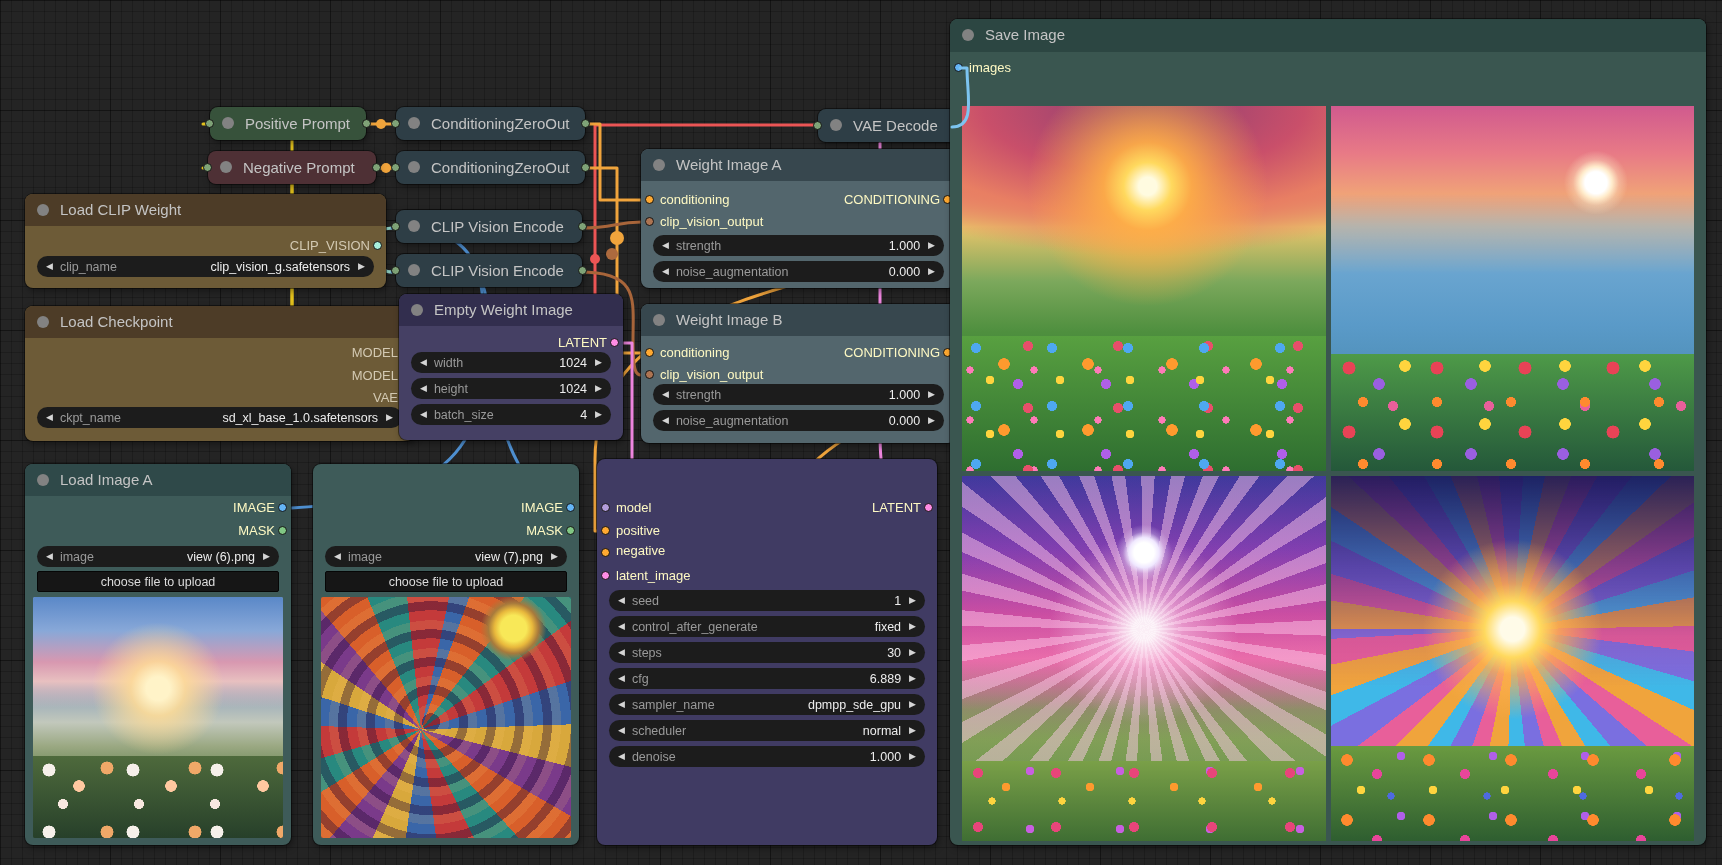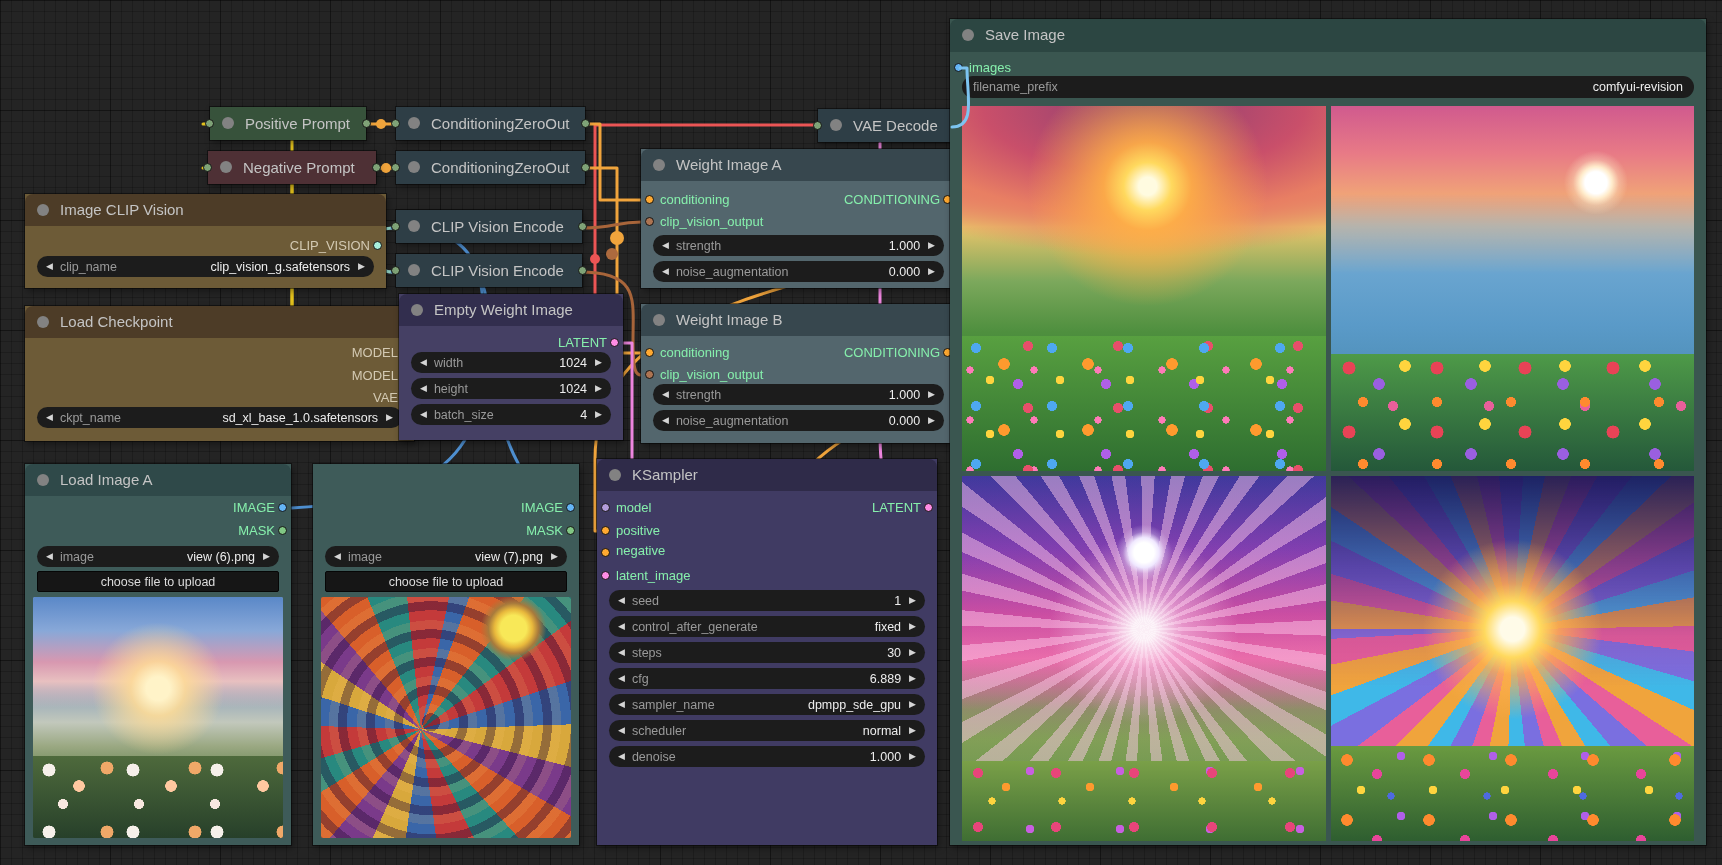--- a/index.html
+++ b/index.html
@@ -8,33 +8,33 @@
     background-image:
       linear-gradient(rgba(0,0,0,.30) 1px, transparent 1px),
       linear-gradient(90deg, rgba(0,0,0,.30) 1px, transparent 1px),
       linear-gradient(rgba(0,0,0,.20) 1px, transparent 1px),
       linear-gradient(90deg, rgba(0,0,0,.20) 1px, transparent 1px);
     background-size:110px 110px,110px 110px,11px 11px,11px 11px;}
   svg.wires{position:absolute;left:0;top:0;z-index:1;}
   svg.wires.top{z-index:3;}
   svg.wires path{fill:none;stroke-width:3;stroke-linejoin:round;stroke-linecap:round;}
 
-  .node,.cnode{position:absolute;z-index:2;border-radius:0;
+  .node,.cnode{position:absolute;z-index:2;border-radius:8px;
     box-shadow:0 0 0 1px rgba(0,0,0,.45), 2px 3px 7px rgba(0,0,0,.40);}
   .cnode{height:33px;}
   .hcircle{position:absolute;left:12px;width:12px;height:12px;border-radius:50%;background:#828282;}
   .cnode .hcircle{top:10px;}
   .ctitle{position:absolute;left:35px;top:0;line-height:33px;font-size:15px;color:#c4c4c4;white-space:nowrap;}
   .edot{position:absolute;top:12px;width:9px;height:9px;border-radius:50%;background:#7fa377;border:1px solid #141414;box-sizing:border-box;}
 
   .nheader{position:absolute;left:0;top:0;right:0;height:32px;border-radius:8px 8px 0 0;}
   .nheader .hcircle{top:10px;}
   .ntitle{position:absolute;left:35px;top:0;line-height:32px;font-size:15px;color:#c4c4c4;white-space:nowrap;}
   .pdot{position:absolute;width:9px;height:9px;border-radius:50%;border:1px solid #141414;box-sizing:border-box;}
-  .plabel{position:absolute;font-size:13px;color:#86efac;line-height:14px;white-space:nowrap;}
+  .plabel{position:absolute;font-size:13px;color:#fef9c3;line-height:14px;white-space:nowrap;}
   .plabel.r{text-align:right;}
   .brown .plabel{color:#d3c9b2;}
 
   .widget{position:absolute;left:12px;right:12px;height:21px;background:#1c1c1c;border-radius:11px;
     display:flex;align-items:center;padding:0 9px;box-sizing:border-box;}
   .warrow{color:#d5d5d5;font-size:9px;line-height:21px;flex:0 0 auto;}
   .wlabel{color:#9a9a9a;font-size:12.5px;margin-left:7px;white-space:nowrap;flex:0 0 auto;}
   .wvalue{color:#ededed;font-size:12.5px;margin-left:auto;margin-right:8px;white-space:nowrap;text-align:right;}
   .upload-btn{position:absolute;left:12px;right:12px;height:21px;background:#161616;border:1px solid #060606;
     color:#dcdcdc;font-size:12.5px;display:flex;align-items:center;justify-content:center;box-sizing:border-box;border-radius:2px;}
@@ -189,21 +189,21 @@
   <div class="cnode" style="left:818px;top:109px;width:140px;background:#2e3e46">
     <span class="edot" style="left:-5px"></span>
     <span class="hcircle"></span>
     <span class="ctitle">VAE Decode</span>
     <span class="edot" style="right:-5px"></span>
   </div>
 
   <div class="node brown" style="left:25px;top:194px;width:361px;height:94px;background:#6d5b37">
     <div class="nheader" style="background:#4d3c27">
       <span class="hcircle"></span>
-      <span class="ntitle">Image CLIP Vision</span>
+      <span class="ntitle">Load CLIP Weight</span>
     </div>
     <span class="plabel r" style="right:16px;top:45px">CLIP_VISION</span>
     <span class="pdot c-cvis" style="right:4px;top:47px"></span>
     <div class="widget" style="top:62px">
       <span class="warrow">◀</span>
       <span class="wlabel">clip_name</span>
       <span class="wvalue">clip_vision_g.safetensors</span>
       <span class="warrow">▶</span>
     </div>
   </div>
@@ -298,24 +298,20 @@
     </div>
     <div class="widget" style="top:106px">
       <span class="warrow">◀</span>
       <span class="wlabel">noise_augmentation</span>
       <span class="wvalue">0.000</span>
       <span class="warrow">▶</span>
     </div>
   </div>
 
   <div class="node" style="left:597px;top:459px;width:340px;height:386px;background:#403b63">
-    <div class="nheader" style="background:#2f2b49">
-      <span class="hcircle"></span>
-      <span class="ntitle">KSampler</span>
-    </div>
     <span class="pdot c-model" style="left:4px;top:44px"></span>
     <span class="plabel" style="left:19px;top:42px">model</span>
     <span class="pdot c-cond" style="left:4px;top:67px"></span>
     <span class="plabel" style="left:19px;top:65px">positive</span>
     <span class="pdot c-cond" style="left:4px;top:89px"></span>
     <span class="plabel" style="left:19px;top:85px">negative</span>
     <span class="pdot c-latent" style="left:4px;top:112px"></span>
     <span class="plabel" style="left:19px;top:110px">latent_image</span>
     <span class="plabel r" style="right:16px;top:42px">LATENT</span>
     <span class="pdot c-latent" style="right:4px;top:44px"></span>
@@ -414,24 +410,20 @@
     </div>
   </div>
 
   <div class="node" style="left:950px;top:19px;width:756px;height:826px;background:#3a5650">
     <div class="nheader" style="background:#2c4642;height:33px">
       <span class="hcircle"></span>
       <span class="ntitle">Save Image</span>
     </div>
     <span class="pdot c-image" style="left:4px;top:44px"></span>
     <span class="plabel" style="left:19px;top:42px">images</span>
-    <div class="widget" style="top:57px;height:22px;border-radius:11px">
-      <span class="wlabel" style="margin-left:2px">filename_prefix</span>
-      <span class="wvalue" style="margin-right:2px">comfyui-revision</span>
-    </div>
     <div class="img-grid">
 
       <div class="out-img">
         <div class="art sky-a1"></div>
         <svg viewBox="0 0 100 100" preserveAspectRatio="none">
           <polygon points="0,40 13,22 21,31 29,21 37,33 40,50 0,50" fill="#46659e"></polygon>
           <polygon points="60,33 70,19 80,29 91,23 100,31 100,50 60,50" fill="#46659e"></polygon>
           <polygon points="13,22 10,28 16,28" fill="#eef4fc"></polygon>
             <polygon points="29,21 26,26 32,26" fill="#eef4fc"></polygon>
           <polygon points="70,19 67,24 73,24" fill="#eef4fc"></polygon>

